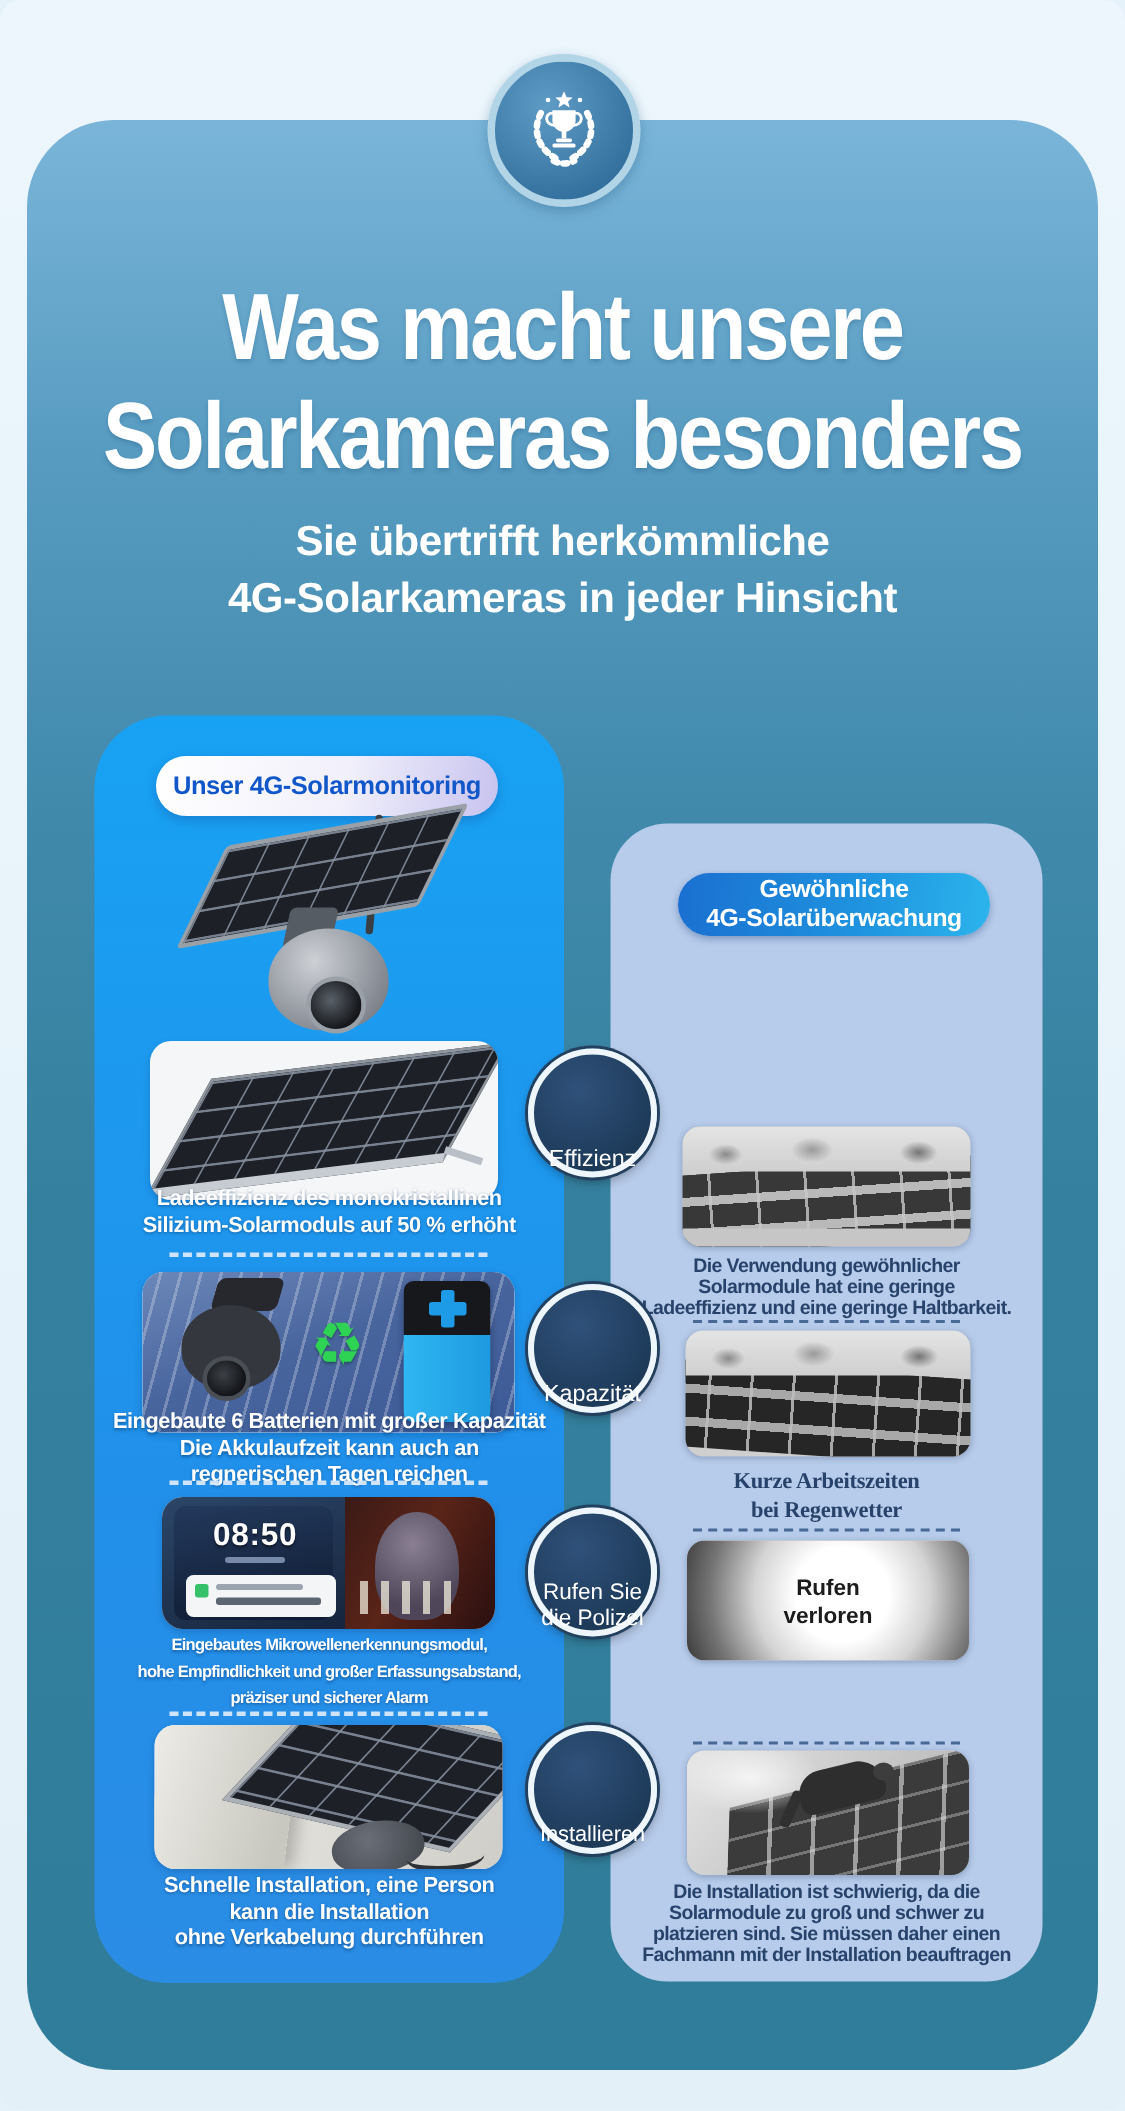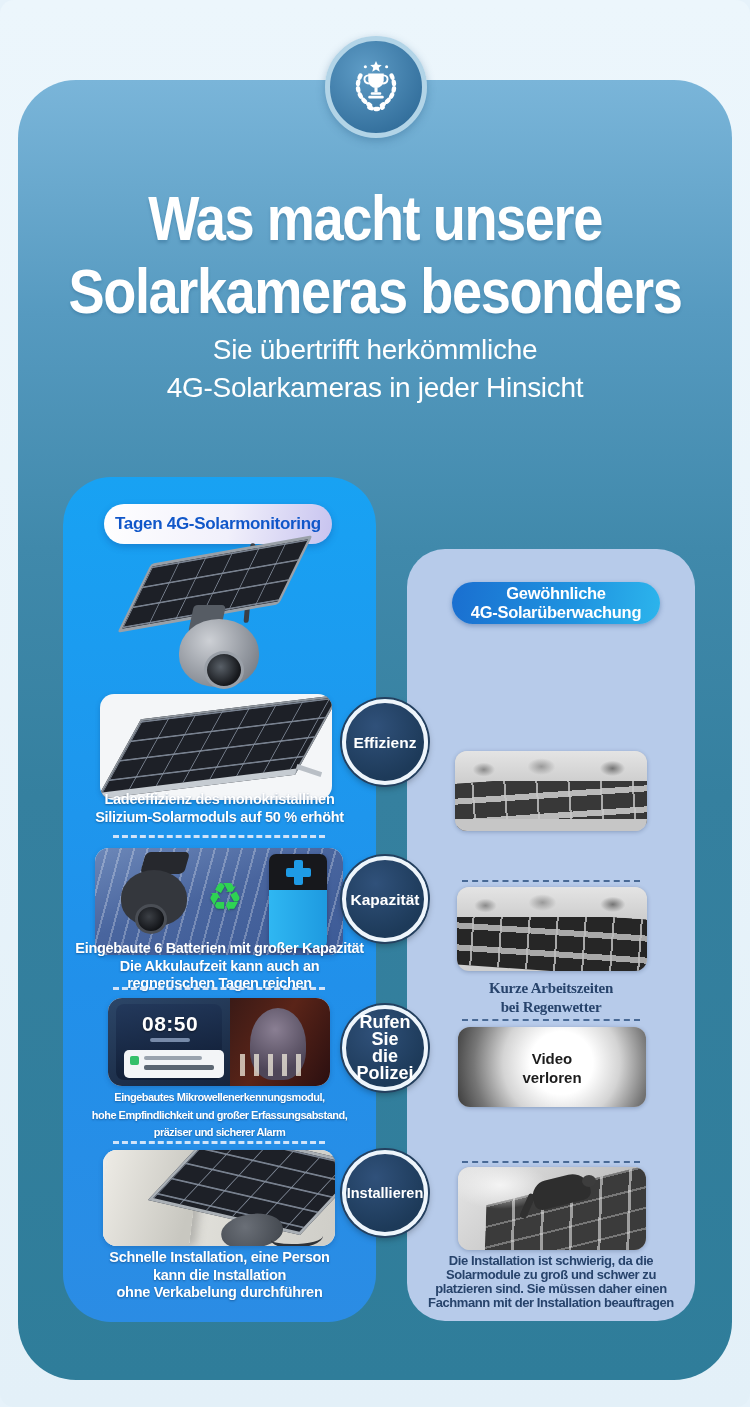--- a/index.html
+++ b/index.html
@@ -16,22 +16,22 @@
   .award{position:absolute;left:325px;top:36px;width:92px;height:92px;border-radius:50%;
          background:radial-gradient(circle at 38% 32%,#5e9cc6,#336f9c 78%);
          border:5px solid #b2d4e7;box-shadow:0 3px 8px rgba(40,90,130,.35);
          display:flex;align-items:center;justify-content:center;z-index:3;}
 
   
   .title{position:absolute;top:102px;left:0;width:100%;text-align:center;color:#fff;
          font-weight:700;font-size:57px;line-height:66px;letter-spacing:-1.5px;
          transform:scale(.95,1.1);transform-origin:50% 0;
          text-shadow:0 2px 3px rgba(20,70,110,.25);}
-  .subtitle{position:absolute;top:251px;left:0;width:100%;text-align:center;color:#fff;
-            font-weight:400;font-size:28px;line-height:38px;letter-spacing:-.3px;}
+  .subtitle{position:absolute;top:262px;left:0;width:100%;text-align:center;color:#fff;
+            font-weight:700;font-size:28px;line-height:38px;letter-spacing:-.3px;}
 
   
   .panel-left{position:absolute;left:45px;top:397px;width:313px;height:845px;border-radius:48px;
               background:linear-gradient(180deg,#18a2f3 0%,#2190ea 60%,#2b8ce4 100%);}
   .pill-left{position:absolute;left:41px;top:27px;width:228px;height:40px;border-radius:20px;
              background:linear-gradient(100deg,#ffffff 0%,#f1f0fb 55%,#c7c3ef 100%);
              box-shadow:0 3px 7px rgba(15,60,140,.3);
              display:flex;align-items:center;justify-content:center;
              color:#1157c9;font-weight:700;font-size:17px;letter-spacing:-.3px;}
   .l-img{position:absolute;border-radius:14px;overflow:hidden;background:#f4f6f8;
@@ -51,25 +51,25 @@
               display:flex;align-items:center;justify-content:center;text-align:center;
               color:#fff;font-weight:700;font-size:16.5px;line-height:19px;letter-spacing:-.3px;}
   .r-img{position:absolute;border-radius:12px;overflow:hidden;background:#cfcfcf;
          box-shadow:0 1px 4px rgba(30,50,90,.3);}
   .r-cap{position:absolute;left:-8px;width:calc(100% + 16px);text-align:center;color:#27436b;
          font-weight:700;font-size:13px;line-height:14px;letter-spacing:-.4px;}
   .r-cap.large{font-size:15px;line-height:19px;letter-spacing:-.2px;}
   .r-dash{position:absolute;left:55px;width:178px;border-top:2px dashed #3d5f8c;opacity:.9;}
 
   
-  .vs{position:absolute;left:324px;width:78px;height:78px;border-radius:50%;
+  .vs{position:absolute;left:334px;width:78px;height:78px;border-radius:50%;
       background:radial-gradient(circle at 38% 30%,#30517a,#1d3a59 72%);
       border:4px solid #eef5fb;box-shadow:0 0 0 2px #24405f,0 3px 7px rgba(0,0,0,.35);
-      display:flex;align-items:center;justify-content:center;text-align:center;
-      color:#fff;font-weight:700;font-size:15.5px;line-height:17px;z-index:2;}
+      display:flex;align-items:flex-end;justify-content:center;text-align:center;
+      color:#fff;font-weight:400;font-size:15.5px;line-height:17px;z-index:2;}
 
   
   .hero{position:absolute;left:56px;top:70px;width:200px;height:145px;}
   .grid-dark{background-color:#1d2027;
     background-image:linear-gradient(rgba(135,145,160,.85) 1.5px,transparent 1.5px),
                      linear-gradient(90deg,rgba(135,145,160,.85) 1.5px,transparent 1.5px);
     background-size:27px 18px;}
   .hero-antenna{position:absolute;left:128px;top:-4px;width:5px;height:80px;background:#3a3f46;
                 border-radius:3px;transform:rotate(5deg);}
   .hero-panel{position:absolute;left:14px;top:6px;width:158px;height:56px;
@@ -196,21 +196,21 @@
   </div>
 
   <div class="card">
 
     <div class="title preline">Was macht unsere
 Solarkameras besonders</div>
     <div class="subtitle preline">Sie übertrifft herkömmliche
 4G-Solarkameras in jeder Hinsicht</div>
 
     <div class="panel-left">
-      <div class="pill-left">Tagen 4G-Solarmonitoring</div>
+      <div class="pill-left">Unser 4G-Solarmonitoring</div>
 
       <div class="hero">
         <div class="hero-antenna"></div>
         <div class="hero-panel grid-dark"></div>
         <div class="hero-mount"></div>
         <div class="hero-body"></div>
         <div class="hero-lens"></div>
       </div>
 
       <div class="l-img" style="left:37px;top:217px;width:232px;height:106px;">
@@ -275,33 +275,36 @@
 
     <div class="panel-right">
       <div class="pill-right preline">Gewöhnliche
 4G-Solarüberwachung</div>
 
       <div class="r-img" style="left:48px;top:202px;width:192px;height:80px;">
         <div class="gs-rows"></div>
         <div class="gs-sky"></div>
         <div class="gs-base"></div>
       </div>
+      <div class="r-cap preline" style="top:288px;">Die Verwendung gewöhnlicher
+Solarmodule hat eine geringe
+Ladeeffizienz und eine geringe Haltbarkeit.</div>
       <div class="r-dash" style="top:331px;"></div>
 
       <div class="r-img" style="left:50px;top:338px;width:190px;height:84px;">
         <div class="gs-rows alt"></div>
         <div class="gs-sky"></div>
       </div>
       <div class="r-cap large preline" style="top:430px;font-family:Liberation Serif, serif;">Kurze Arbeitszeiten
 bei Regenwetter</div>
       <div class="r-dash" style="top:470px;"></div>
 
       <div class="r-img" style="left:51px;top:478px;width:188px;height:80px;">
         <div class="lost"></div>
-        <div class="lost-txt preline">Video
+        <div class="lost-txt preline">Rufen
 verloren</div>
       </div>
       <div class="r-dash" style="top:612px;"></div>
 
       <div class="r-img" style="left:51px;top:618px;width:188px;height:83px;">
         <div class="inst-bg"></div>
         <div class="inst-panels"></div>
         <div class="spray"></div>
         <div class="w-arm"></div>
         <div class="w-body"></div>
@@ -312,21 +315,21 @@
 platzieren sind. Sie müssen daher einen
 Fachmann mit der Installation beauftragen</div>
     </div>
 
     <div class="vs" style="top:619px;">
       <span class="preline">Effizienz</span>
     </div>
     <div class="vs" style="top:776px;">
       <span class="preline">Kapazität</span>
     </div>
-    <div class="vs" style="top:925px;font-size:18px;">
+    <div class="vs" style="top:925px;font-size:15px;">
       <span class="preline">Rufen Sie
 die Polizei</span>
     </div>
     <div class="vs" style="top:1070px;font-size:14.5px;">
       <span class="preline">Installieren</span>
     </div>
 
   </div>
 </div>
 

